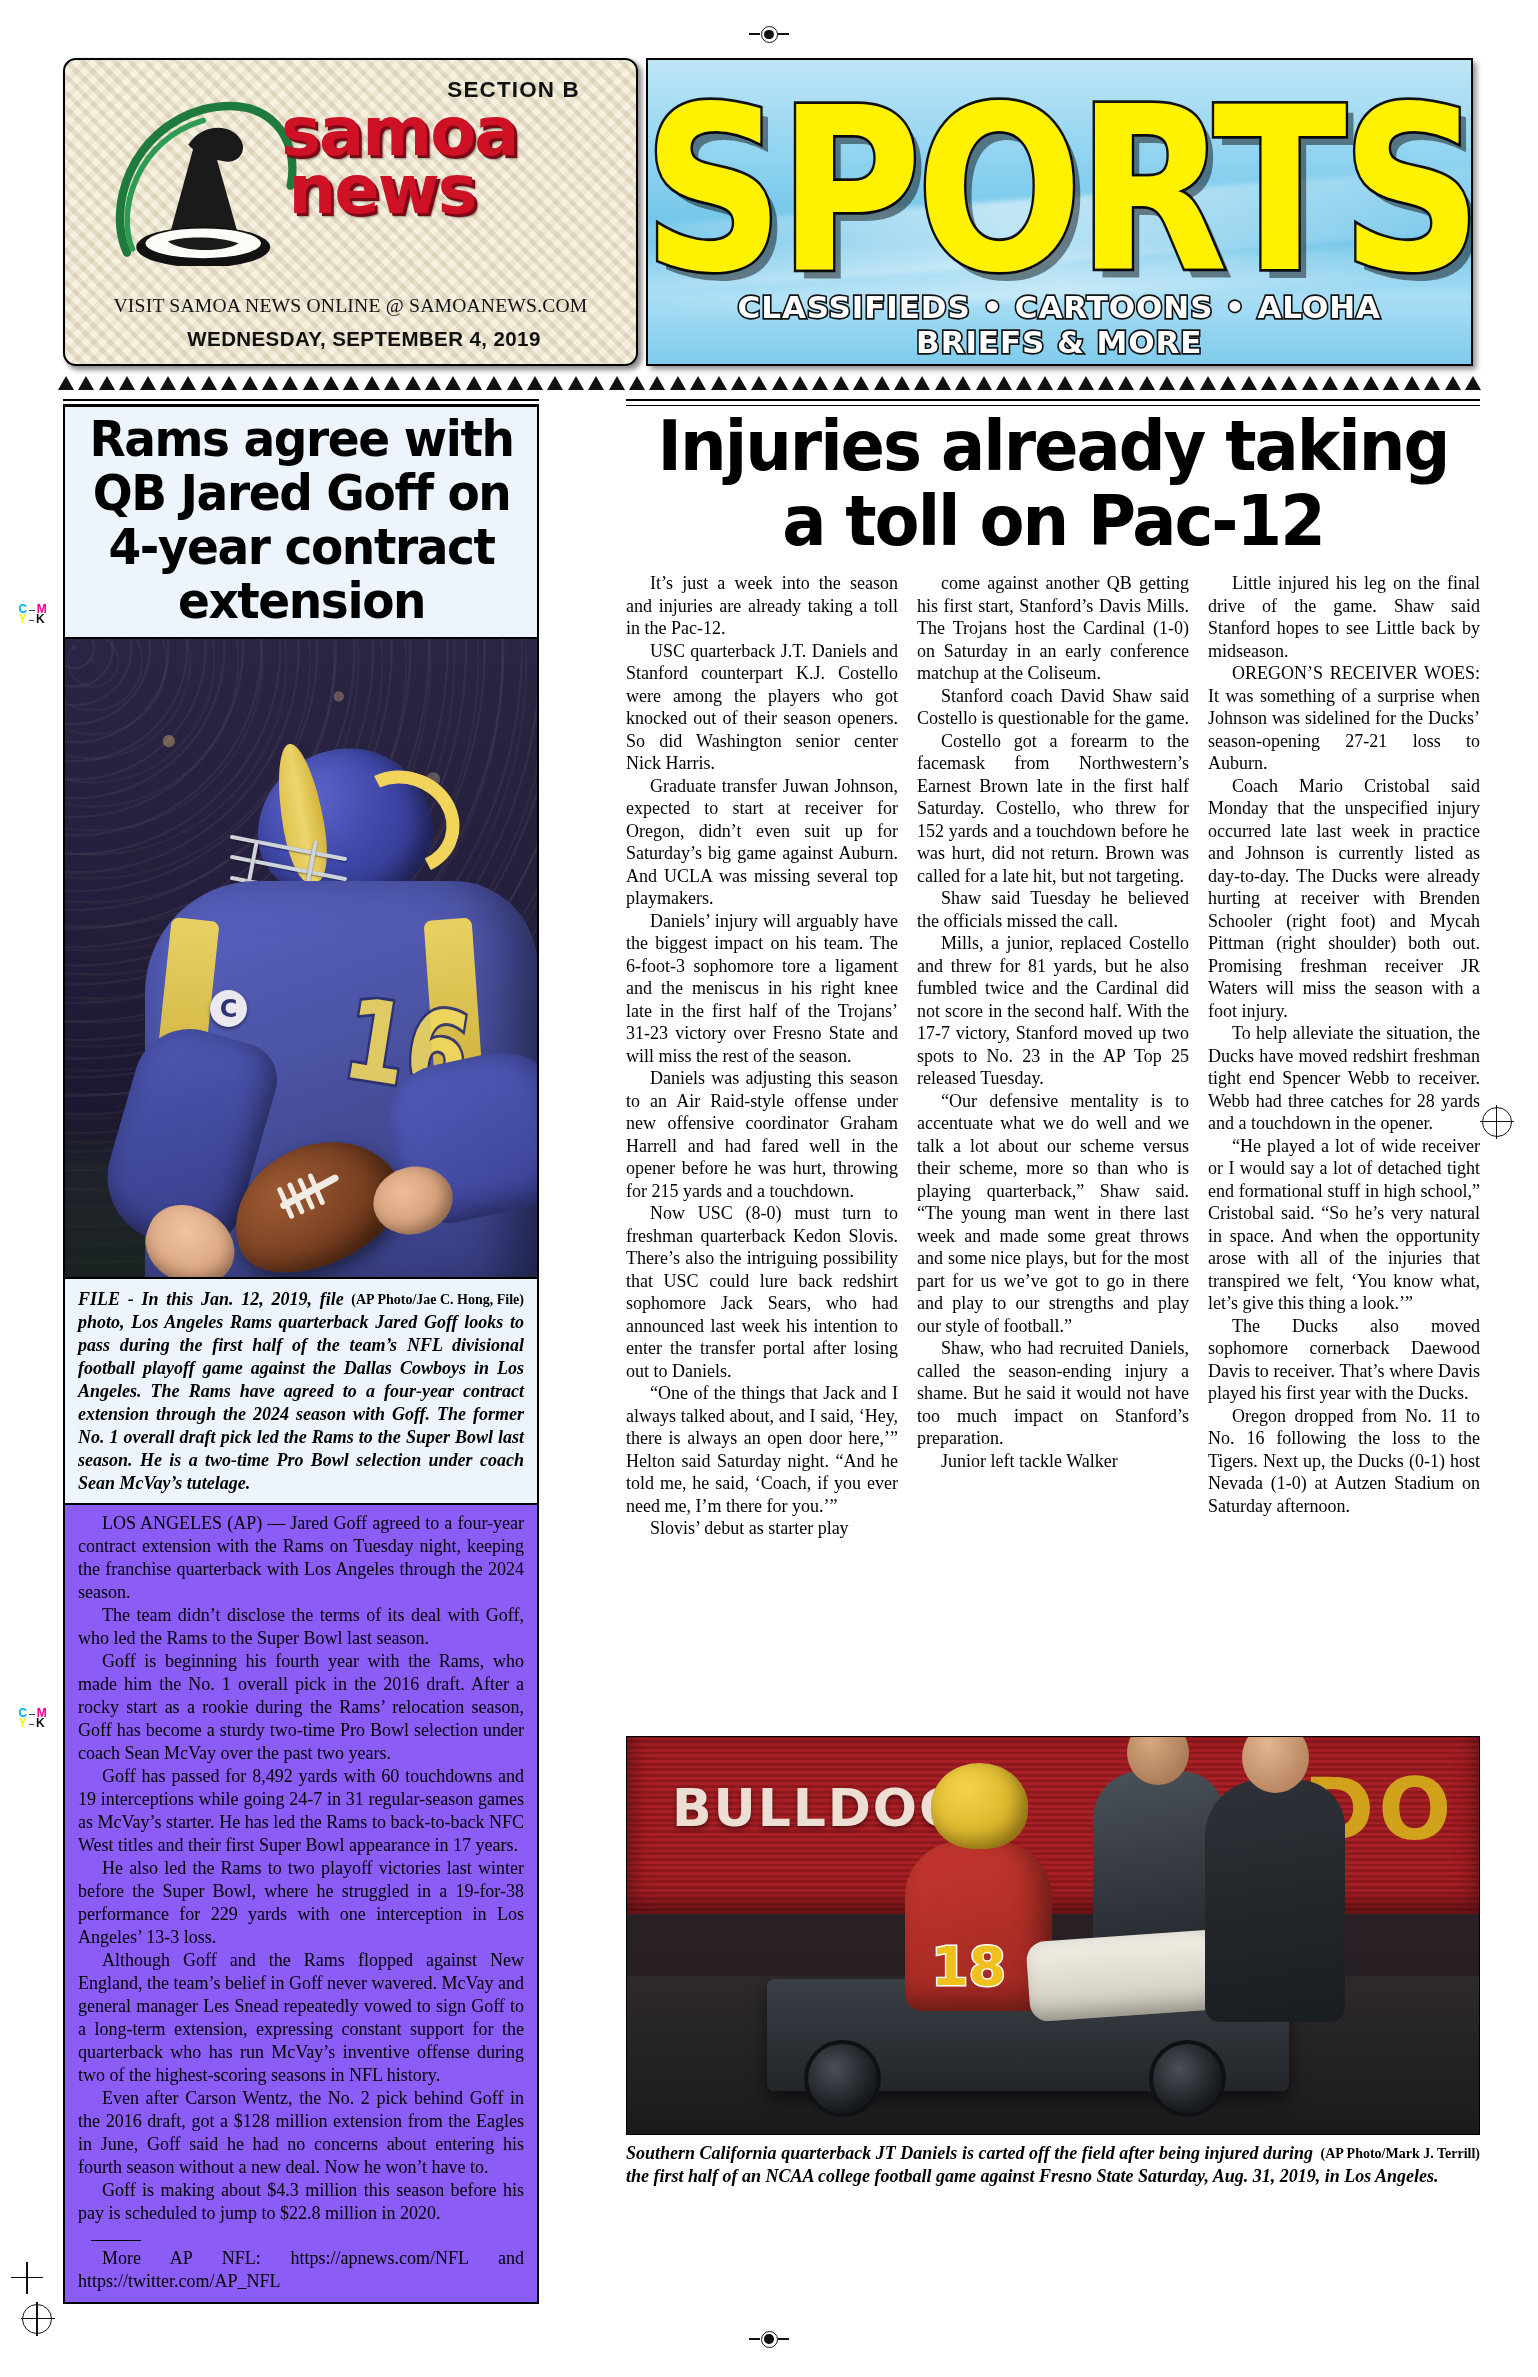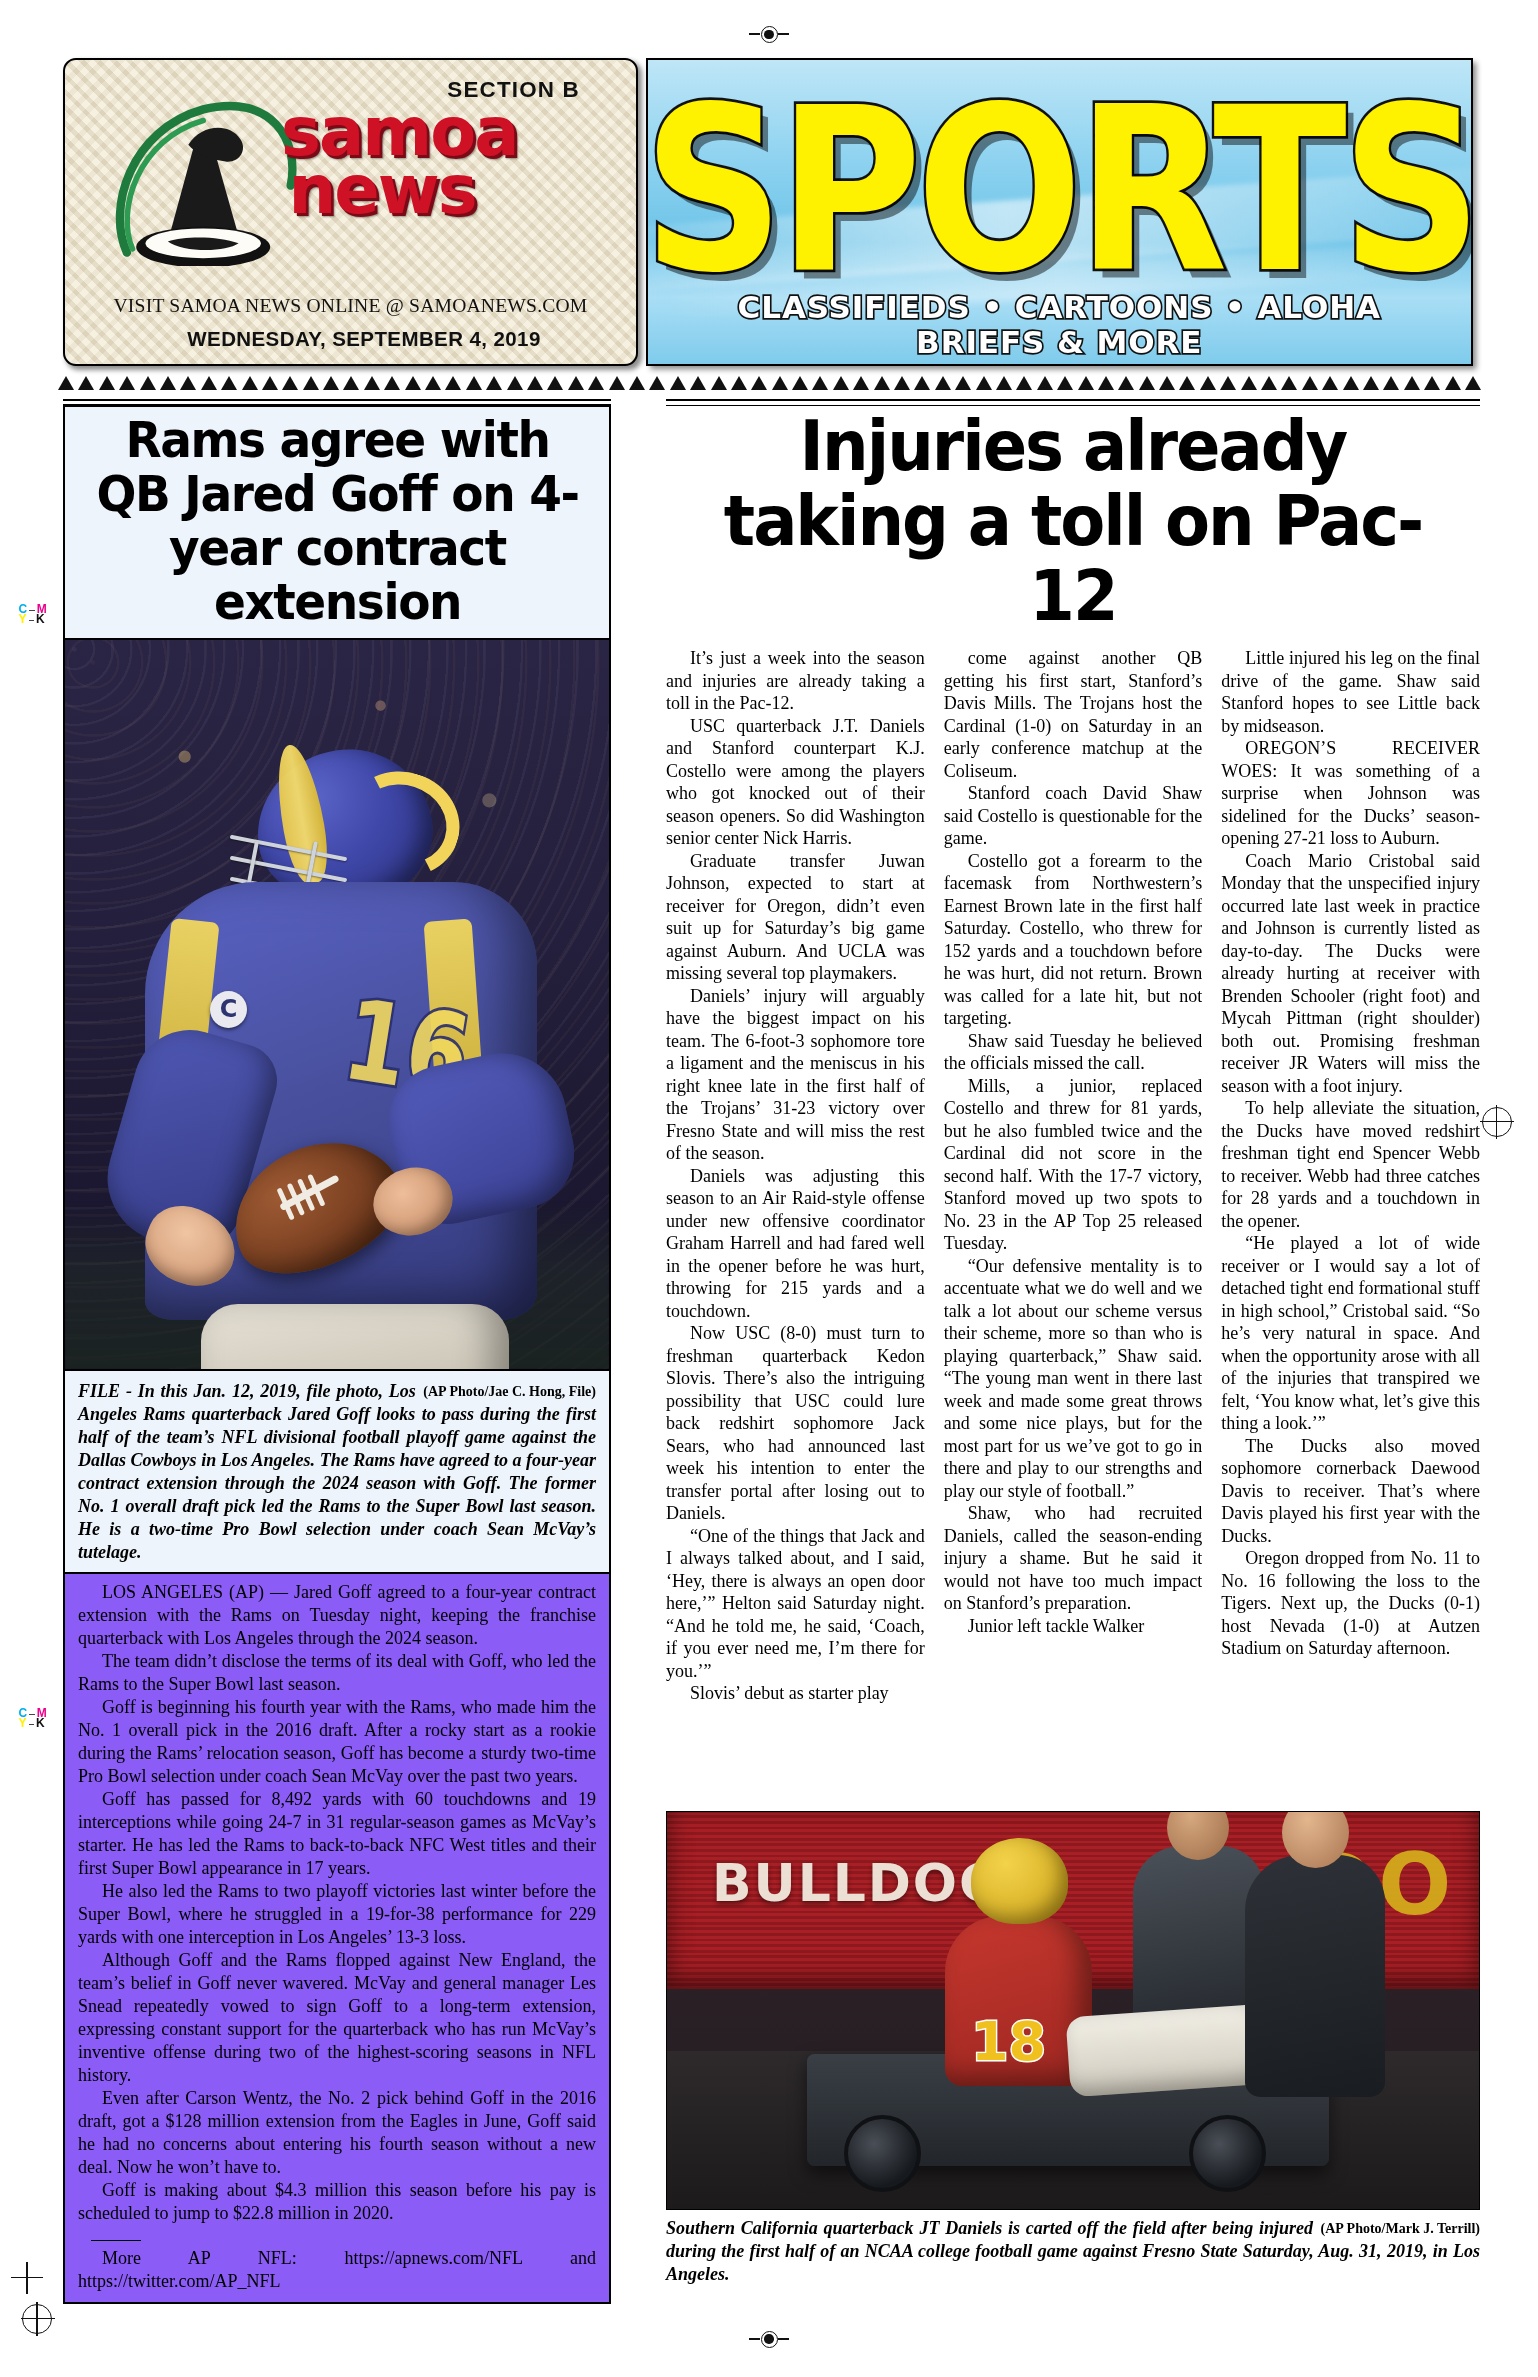--- a/index.html
+++ b/index.html
@@ -206,21 +206,21 @@
 
   .rule-dbl {
     border-top: 2.8px solid #000;
     border-bottom: 1.4px solid #000;
     height: 3.7px;
   }
 
   
   .left-col {
     position: absolute;
-    left: 0; top: 0; width: 548px; bottom: 0;
+    left: 0; top: 0; width: 476px; bottom: 0;
     display: flex; flex-direction: column;
   }
   .lead-head-box {
     border: 2.3px solid #000;
     background: #eef4fb;
     padding: 5.6px 7.5px 9.3px 7.5px;
   }
   .lead-head {
     font-family: "DejaVu Sans", sans-serif;
     font-weight: bold;
@@ -282,21 +282,21 @@
     hyphens: auto;
   }
   .sep-dash {
     width: 50px; border-top: 1.5px solid #000; margin: 15px 0 5.6px 13px;
   }
 
   
   .right-col {
     position: absolute;
     left: 563px; top: 0; right: 0; bottom: 0;
-    display: flex; flex-direction: column; margin-left: 40px;
+    display: flex; flex-direction: column;
   }
   .main-head {
     font-family: "DejaVu Sans", sans-serif;
     font-weight: bold;
     font-size: 69px;
     line-height: 75px;
     text-align: center;
     letter-spacing: -2.1px;
     color: #000;
     transform: scaleX(.95);

